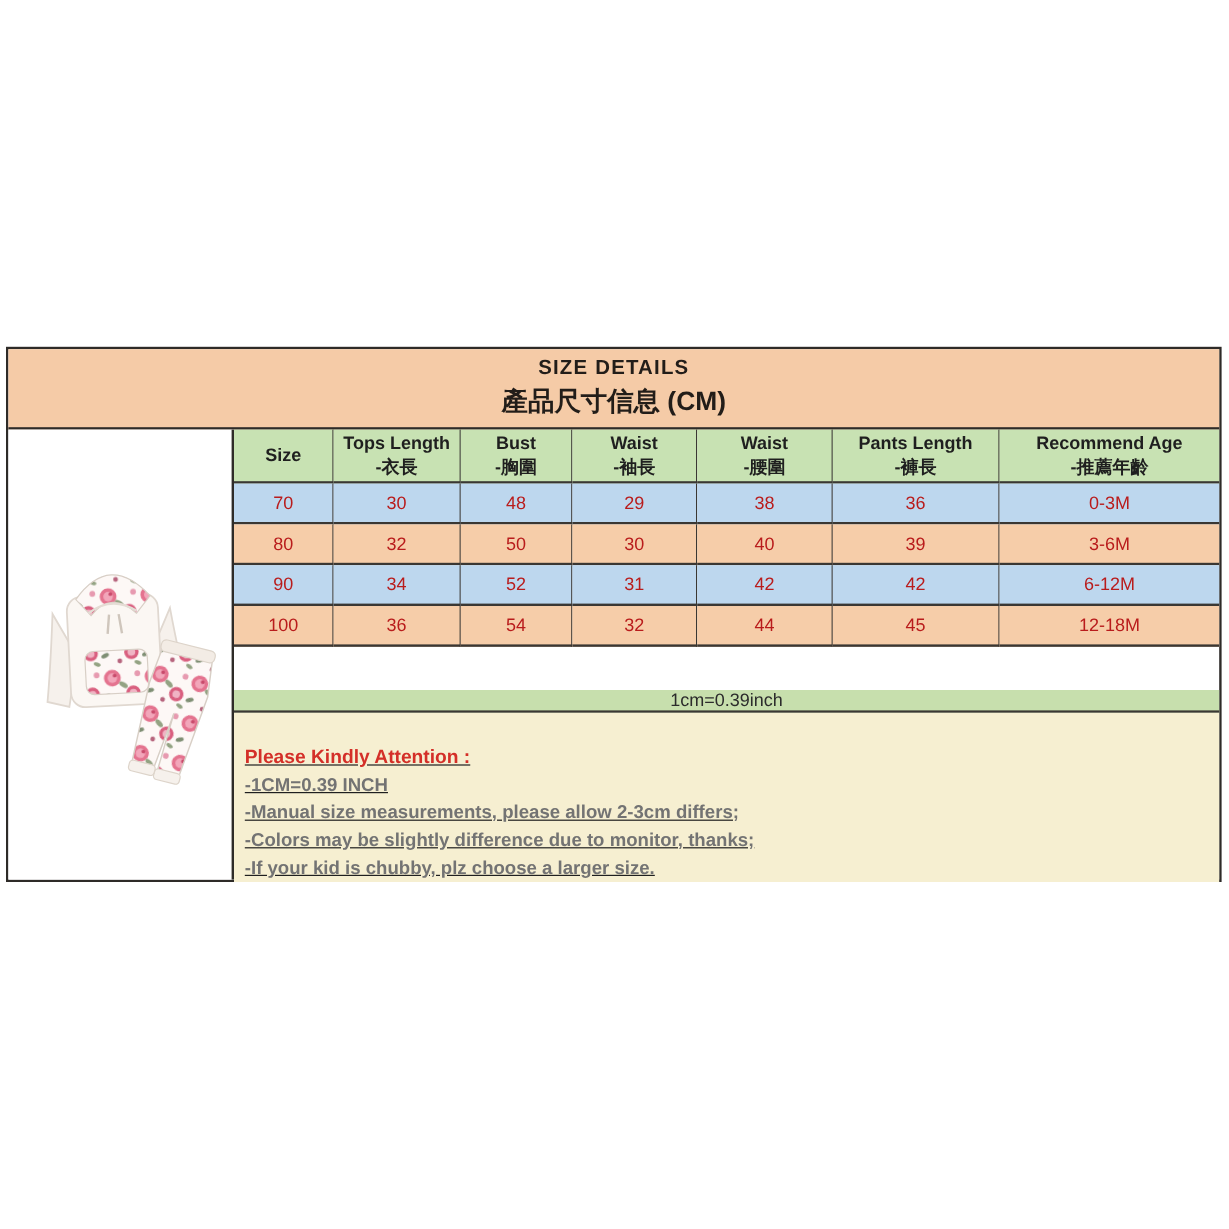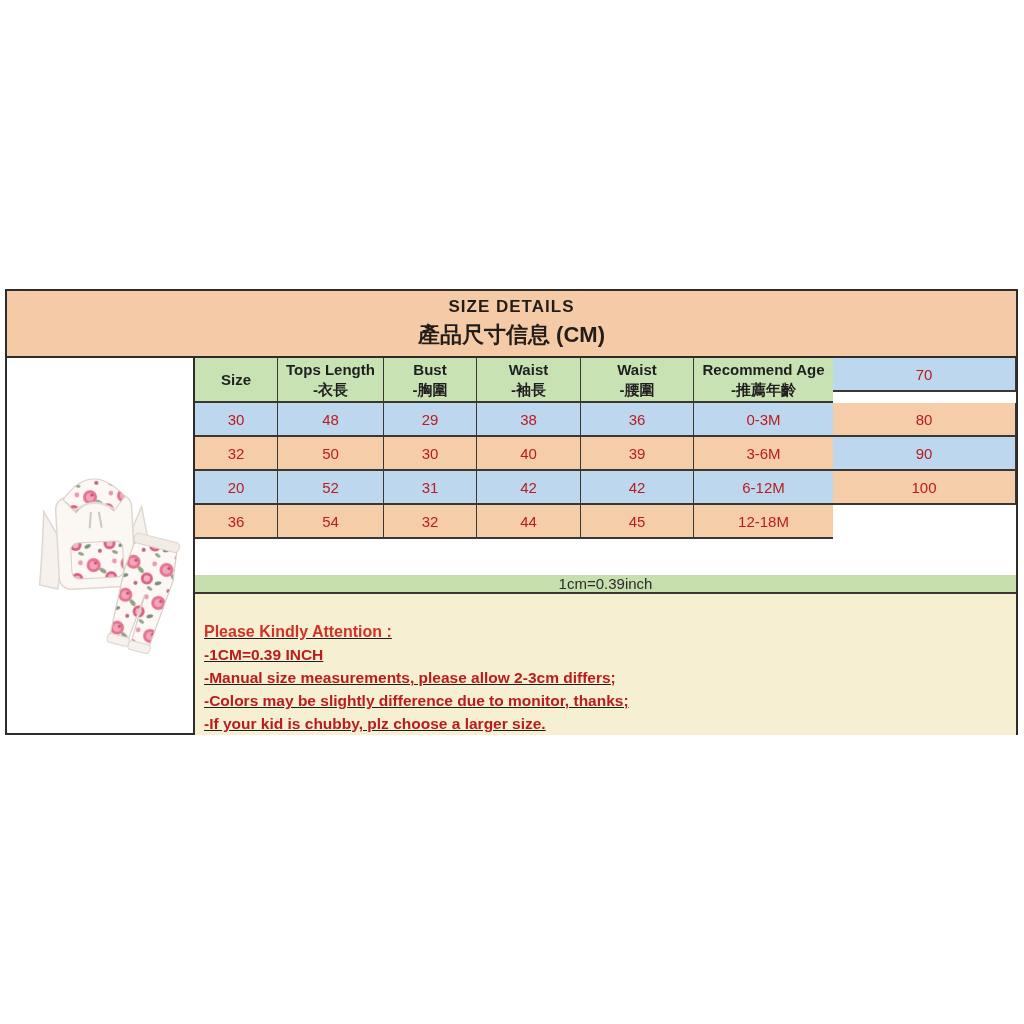--- a/index.html
+++ b/index.html
@@ -33,21 +33,21 @@
     display:flex; align-items:center; justify-content:center; font-size:15px; color:#b91c1c; }
   .size-table > .last { border-right:none; }
   .row-blue  { background:#bdd7ee; }
   .row-peach { background:#f6cda9; }
 
   .tfoot { height:22px; background:#c7dfad; border-bottom:2px solid #3a3733;
     display:flex; align-items:center; justify-content:center; font-size:15px; color:#2c2c2c;margin-top:36px; }
 
   .notes { flex:1; background:#f6efd1; padding:26px 0 0 9px;text-decoration:underline; }
   .notes .heading { color:#d42f28; font-weight:bold; font-size:16px; line-height:23px; }
-  .notes .line { font-weight:bold; font-size:15.5px; line-height:23px; color:#b91c1c; }
+  .notes .line { font-weight:bold; font-size:15.5px; line-height:23px; color:#737373; }
 </style>
 </head>
 <body>
 
 <div class="sheet">
 
   <div class="title-bar">
     <div class="t1">SIZE DETAILS</div>
     <div class="t2">產品尺寸信息 (CM)</div>
   </div>
@@ -108,20 +108,24 @@
             <span>-胸圍</span>
           </div>
         <div class="th">
             <span>Waist</span>
             <span>-袖長</span>
           </div>
         <div class="th">
             <span>Waist</span>
             <span>-腰圍</span>
           </div>
+        <div class="th">
+            <span>Pants Length</span>
+            <span>-褲長</span>
+          </div>
         <div class="th last">
             <span>Recommend Age</span>
             <span>-推薦年齡</span>
           </div>
 
         <div class="td row-blue">70</div>
         <div class="td row-blue">30</div>
         <div class="td row-blue">48</div>
         <div class="td row-blue">29</div>
         <div class="td row-blue">38</div>
@@ -130,21 +134,21 @@
 
         <div class="td row-peach">80</div>
         <div class="td row-peach">32</div>
         <div class="td row-peach">50</div>
         <div class="td row-peach">30</div>
         <div class="td row-peach">40</div>
         <div class="td row-peach">39</div>
         <div class="td row-peach last">3-6M</div>
 
         <div class="td row-blue">90</div>
-        <div class="td row-blue">20</div>
+        <div class="td row-blue">34</div>
         <div class="td row-blue">52</div>
         <div class="td row-blue">31</div>
         <div class="td row-blue">42</div>
         <div class="td row-blue">42</div>
         <div class="td row-blue last">6-12M</div>
 
         <div class="td row-peach">100</div>
         <div class="td row-peach">36</div>
         <div class="td row-peach">54</div>
         <div class="td row-peach">32</div>

